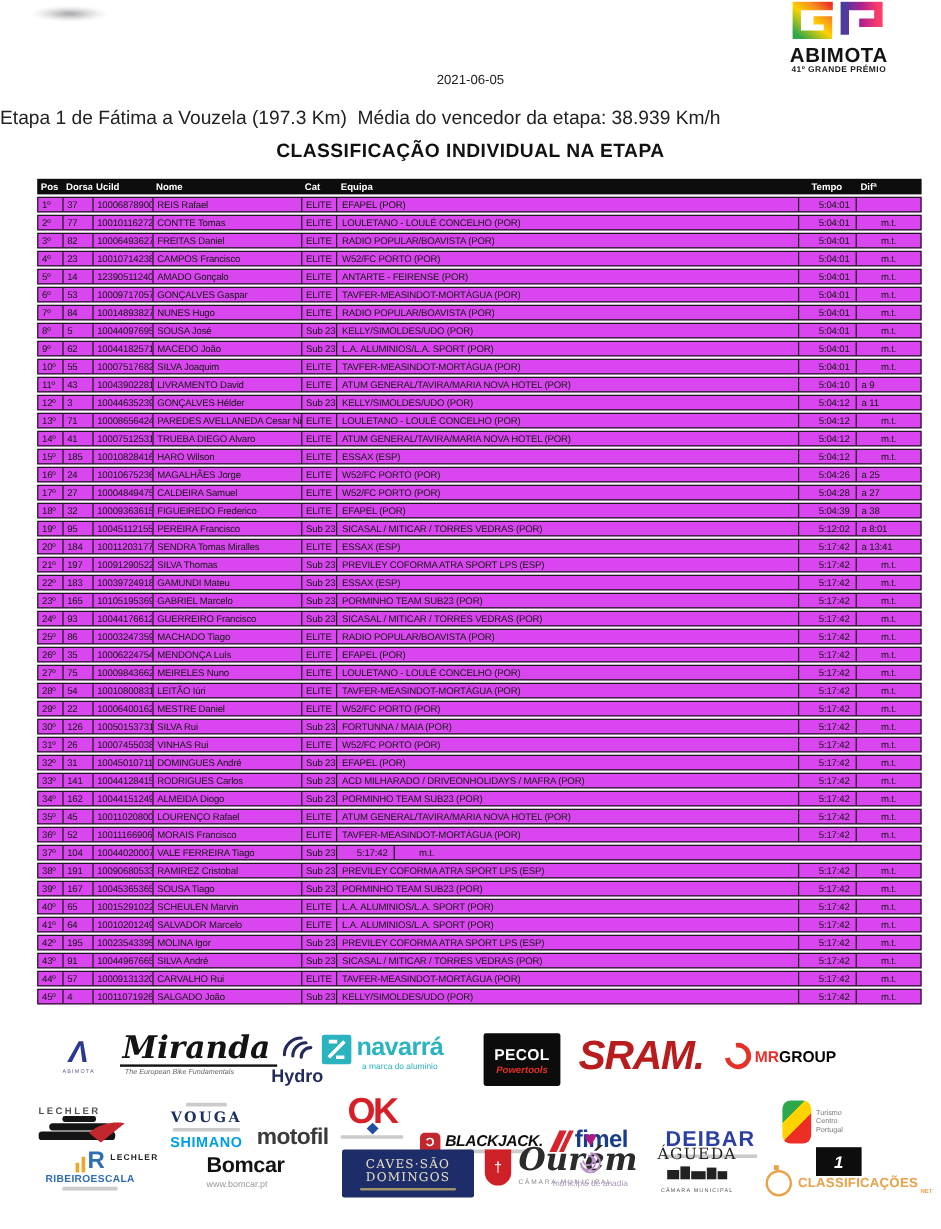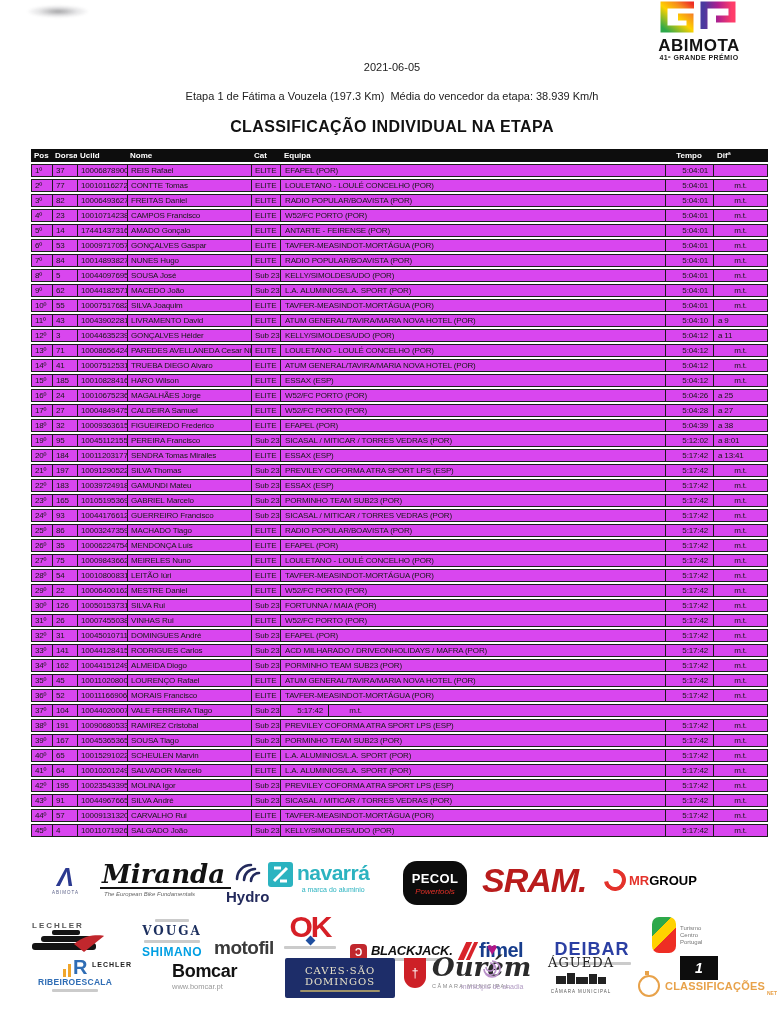--- a/index.html
+++ b/index.html
@@ -7,21 +7,21 @@
         font-family:"Liberation Sans",sans-serif;color:#1a1a1a;}
   .scan-smudge{position:absolute;left:26px;top:5px;width:64px;height:13px;
         background:radial-gradient(closest-side,rgba(50,50,55,.45),rgba(80,80,90,.15) 60%,transparent);
         filter:blur(1px);}
   
   .brand{position:absolute;left:648px;top:1px;width:102px;text-align:center;}
   .brand-name{font-size:17px;font-weight:800;letter-spacing:.5px;color:#121212;line-height:15px;margin-top:1px;}
   .brand-edition{font-size:7px;font-weight:700;letter-spacing:.4px;color:#1c1c1c;margin-top:1px;}
   
   .date{position:absolute;left:0;top:61px;width:784px;text-align:center;font-size:11px;color:#222;}
-  .stage-info{position:absolute;left:0;top:90px;width:784px;text-align:center;font-size:11px;color:#222;white-space:pre;}
+  .stage-info{position:absolute;left:0;top:90px;width:784px;text-align:left;font-size:16px;color:#222;white-space:pre;}
   .title{position:absolute;left:0;top:118px;width:784px;text-align:center;
          font-size:16px;font-weight:800;letter-spacing:.4px;color:#111;}
   
   .rtable{position:absolute;left:31px;top:149px;width:737px;}
   .thead{display:flex;width:737px;height:13px;background:#0d0d0d;color:#fff;
          box-sizing:border-box;margin-bottom:2px;align-items:center;}
   .hcell{font-size:8px;font-weight:700;padding-left:3px;box-sizing:border-box;
          white-space:nowrap;overflow:hidden;flex:none;display:flex;align-items:center;height:100%;}
   .trow{display:flex;width:737px;height:13px;border:1px solid #1c1c1c;box-sizing:border-box;
         margin-bottom:2px;background:#d946ef;}
@@ -46,24 +46,24 @@
   .s-miranda{left:100px;top:6px;}
   .s-miranda .mname{font-family:"DejaVu Serif",serif;font-style:italic;font-weight:700;
         font-size:26px;line-height:26px;color:#131313;border-bottom:2px solid #131313;padding:0 6px 0 2px;}
   .s-miranda .mtag{font-size:6px;color:#666;font-style:italic;margin-top:2px;padding-left:4px;}
   .s-hydro{left:226px;top:8px;text-align:center;}
   .s-hydro .htxt{font-size:15px;font-weight:600;color:#232a5c;line-height:14px;margin-top:1px;}
   .s-navarra{left:268px;top:7px;display:flex;align-items:flex-start;}
   .s-navarra .ntxt{margin-left:4px;}
   .s-navarra .nname{font-size:21px;line-height:22px;font-weight:700;color:#2bb3c0;letter-spacing:-.5px;}
   .s-navarra .ntag{font-size:7px;color:#2bb3c0;margin-top:2px;text-align:center;}
-  .s-pecol{left:403px;top:6px;width:64px;height:44px;background:#0c0c0c;border-radius:14px;
+  .s-pecol{left:403px;top:6px;width:64px;height:44px;background:#0c0c0c;border-radius:2px;
         display:flex;flex-direction:column;align-items:center;justify-content:center;}
   .s-pecol .pname{color:#fff;font-weight:800;font-size:13px;letter-spacing:.3px;}
-  .s-pecol .ptag{color:#e63027;font-weight:400;font-style:italic;font-size:8px;margin-top:1px;}
+  .s-pecol .ptag{color:#e63027;font-weight:700;font-style:italic;font-size:8px;margin-top:1px;}
   .s-sram{left:482px;top:12px;font-size:34px;font-weight:800;font-style:italic;
         color:#b91c1c;letter-spacing:-1px;line-height:26px;}
   .s-mrgroup{left:604px;top:14px;display:flex;align-items:center;}
   .s-mrgroup .ring{width:14px;height:14px;border:4px solid #e4322b;border-left-color:transparent;
         border-radius:50%;transform:rotate(35deg);}
   .s-mrgroup .mr{font-size:13px;font-weight:800;color:#e4322b;margin-left:3px;}
   .s-mrgroup .grp{font-size:13px;font-weight:800;color:#000000;}
   
   .s-lechler{left:32px;top:66px;width:100px;}
   .s-lechler .ltop{font-size:8px;font-weight:700;letter-spacing:2px;color:#555;}
@@ -207,21 +207,21 @@
           <div class="cell c-ucid">10010714238</div>
           <div class="cell c-nome">CAMPOS Francisco</div>
           <div class="cell c-cat">ELITE</div>
           <div class="cell c-equipa">W52/FC PORTO (POR)</div>
           <div class="cell c-tempo">5:04:01</div>
           <div class="cell c-dif">m.t.</div>
         </div>
         <div class="trow">
           <div class="cell c-pos">5º</div>
           <div class="cell c-dorsal">14</div>
-          <div class="cell c-ucid">17441437316</div>
+          <div class="cell c-ucid">12390511240</div>
           <div class="cell c-nome">AMADO Gonçalo</div>
           <div class="cell c-cat">ELITE</div>
           <div class="cell c-equipa">ANTARTE - FEIRENSE (POR)</div>
           <div class="cell c-tempo">5:04:01</div>
           <div class="cell c-dif">m.t.</div>
         </div>
         <div class="trow">
           <div class="cell c-pos">6º</div>
           <div class="cell c-dorsal">53</div>
           <div class="cell c-ucid">10009717057</div>

